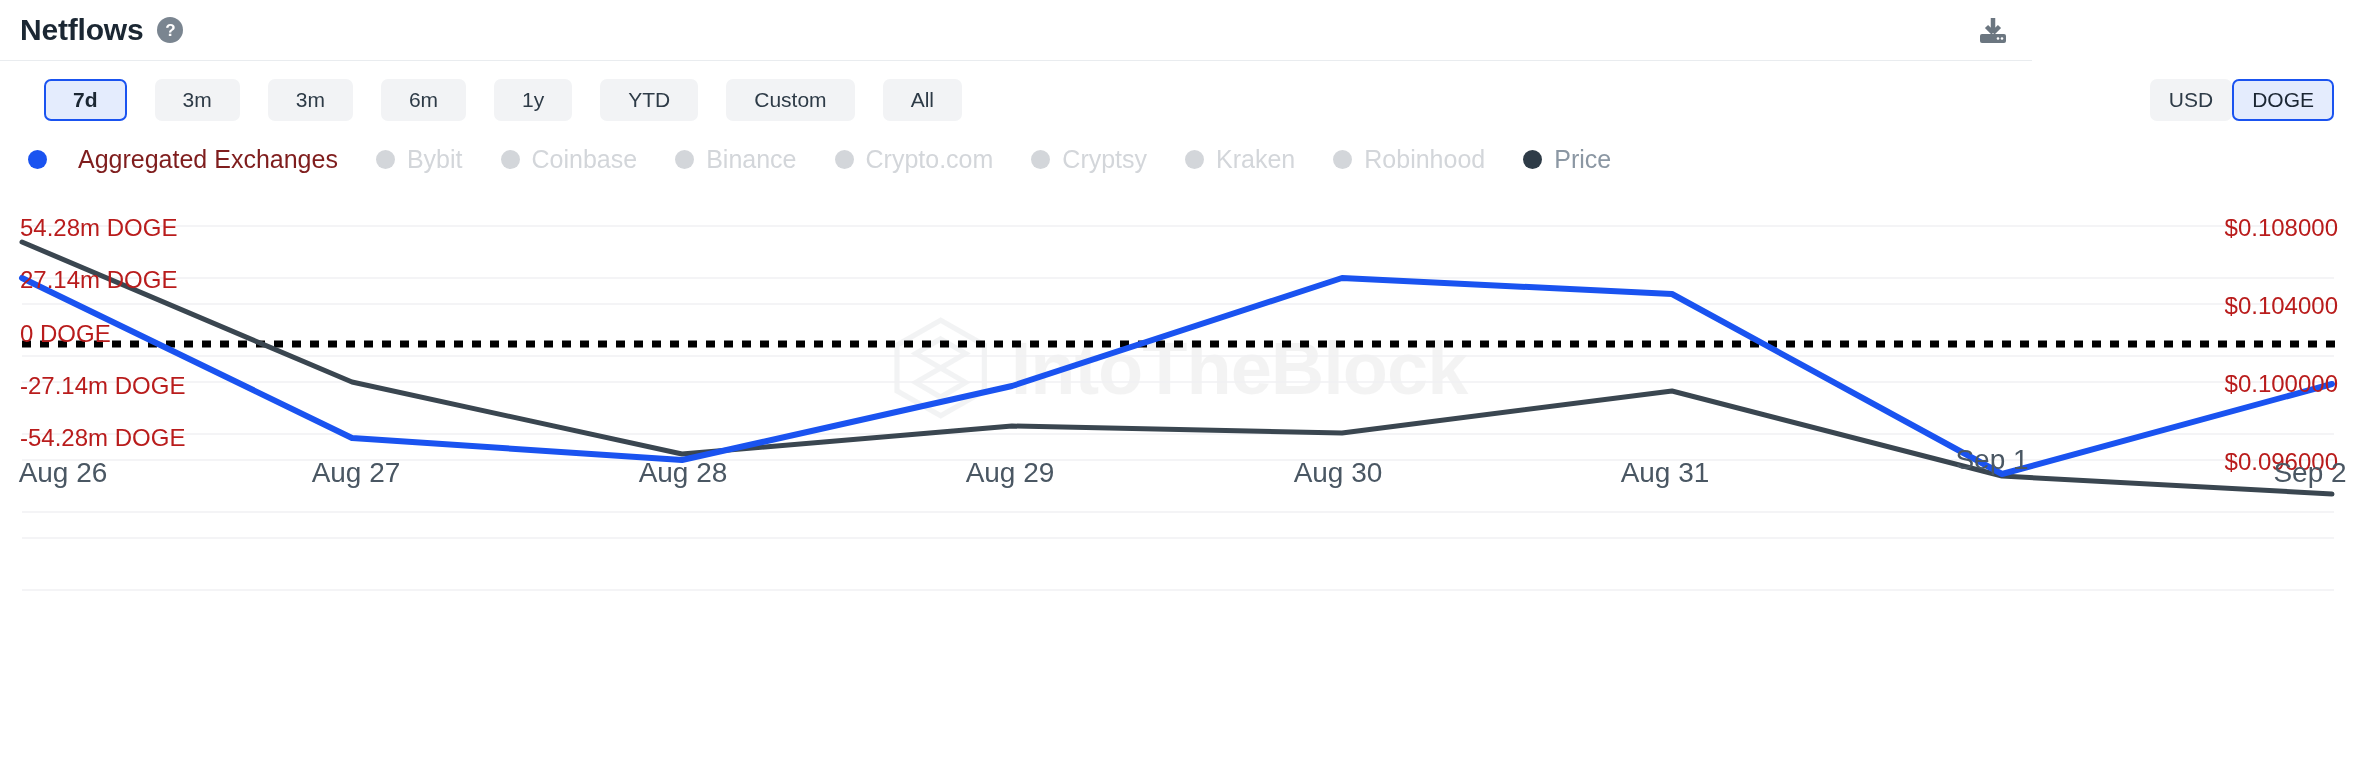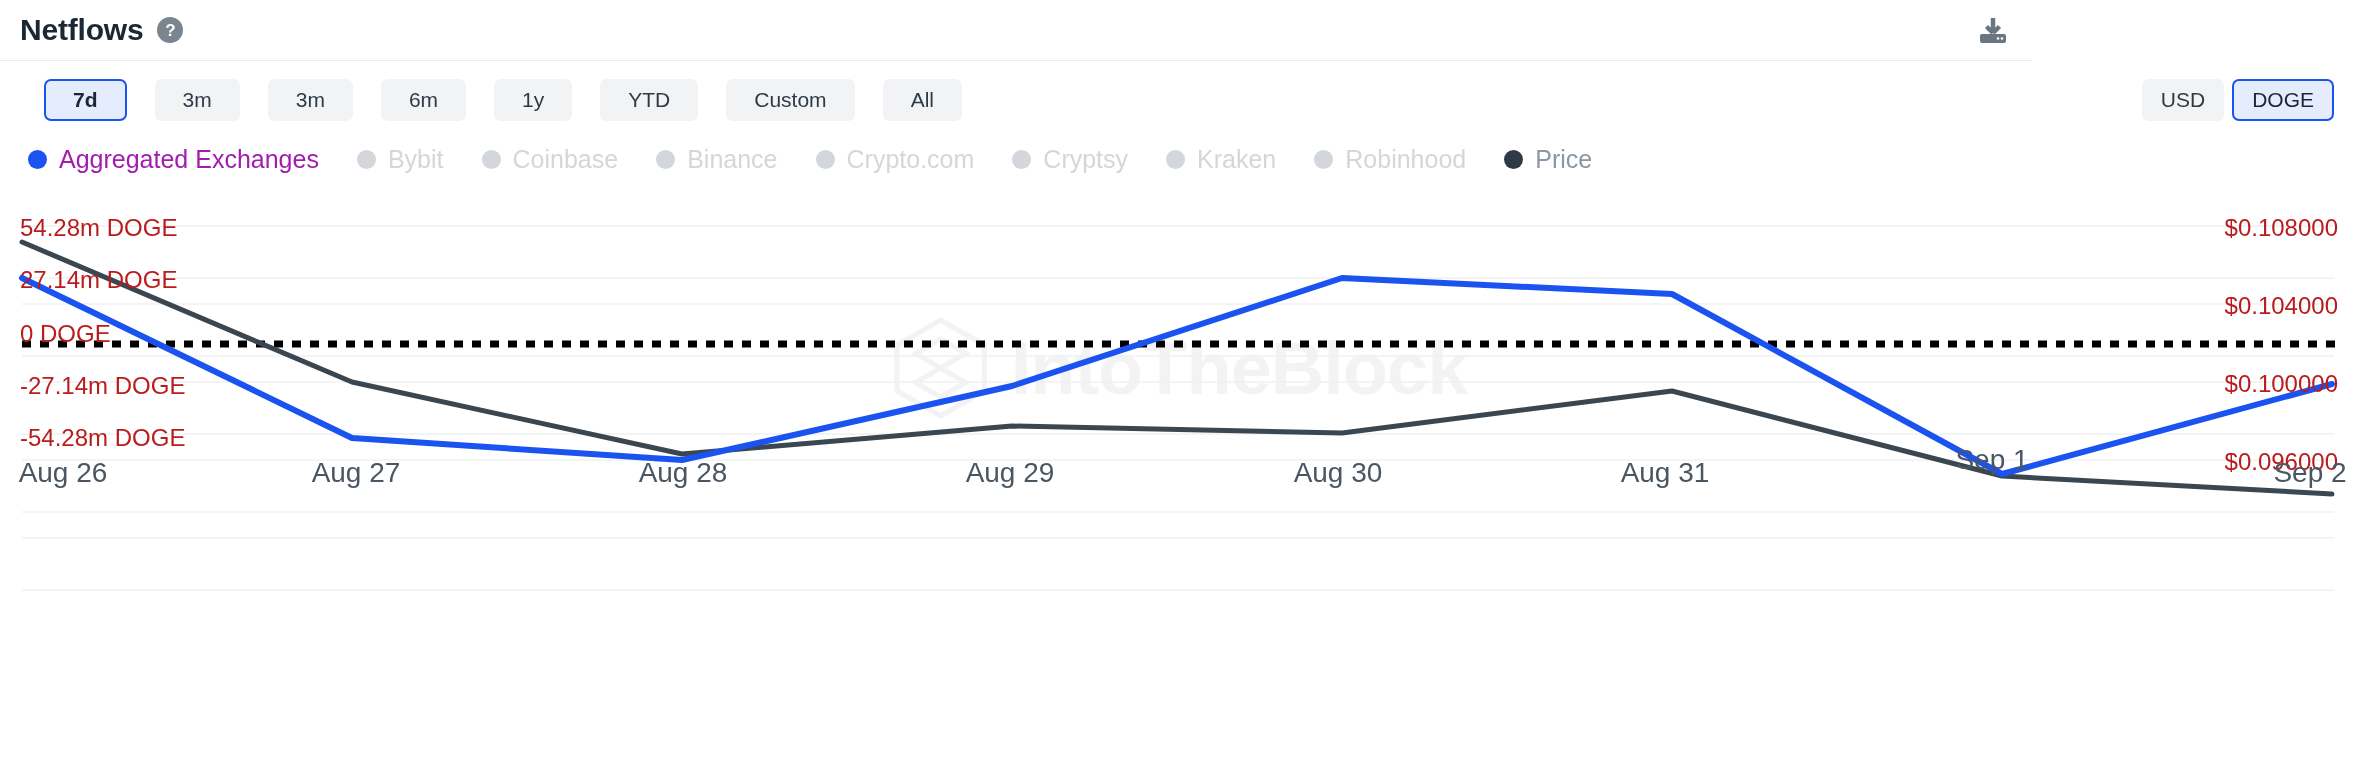--- a/index.html
+++ b/index.html
@@ -93,21 +93,20 @@
   .range-btn.active {
     background: #e4ecfd;
     border: 2px solid #1a53f0;
     color: #1b2733;
     font-weight: 600;
   }
   .currency-group {
     position: absolute;
     right: 22px; top: 18px;
     display: flex;
-    gap: 8px;
   }
   .cur-btn {
     height: 42px;
     padding: 0 18px;
     border-radius: 7px;
     background: #f2f3f5;
     border: 1px solid transparent;
     color: #2e3b47;
     font-size: 21px;
     font-family: "Liberation Sans", sans-serif;
@@ -144,21 +143,21 @@
     border-radius: 50%;
     background: #d3d6da;
     flex: none;
   }
   .legend-label {
     font-size: 25px;
     color: #d3d6da;
     white-space: nowrap;
   }
   .legend-item.on-blue .legend-dot { background: #1a53f0; }
-  .legend-item.on-blue .legend-label { color: #a21caf; }
+  .legend-item.on-blue .legend-label { color: #7f1d1d; margin-left: 19px; }
   .legend-item.on-dark .legend-dot { background: #2e3b47; }
   .legend-item.on-dark .legend-label { color: #8b97a3; }
 
   
   .chart-area {
     position: absolute;
     left: 0; top: 186px;
     width: 2356px;
     height: 574px;
   }

